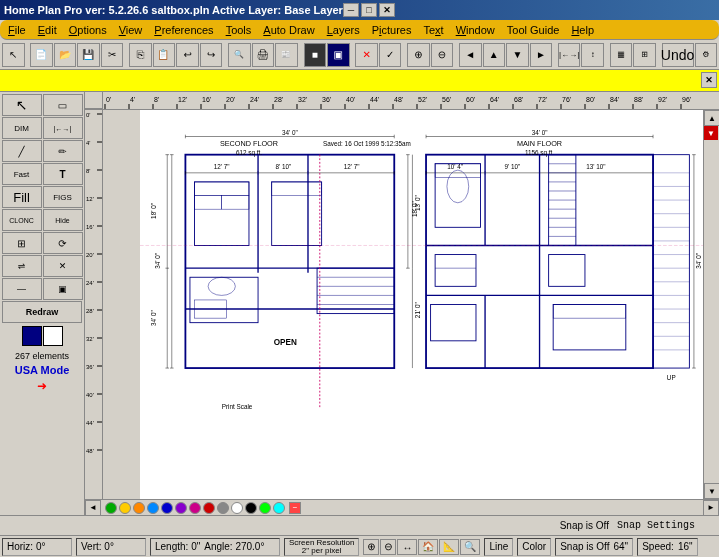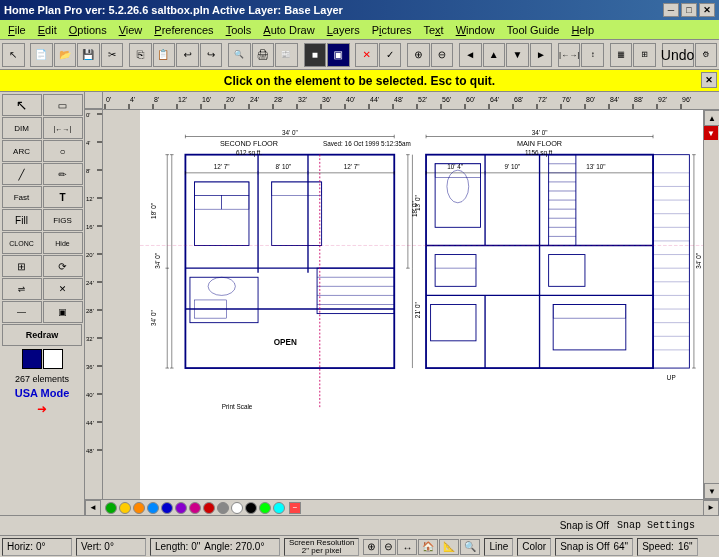--- a/index.html
+++ b/index.html
@@ -4,43 +4,44 @@
   <style>
     * { margin: 0; padding: 0; box-sizing: border-box; }
     body { width: 719px; height: 557px; overflow: hidden; font-family: 'Arial', sans-serif; font-size: 11px; background: #d4d0c8; }
     
     
     #title-bar {
       height: 20px;
       background: linear-gradient(to right, #0a246a, #3a6ea5);
       display: flex;
       align-items: center;
-      justify-content: space-between;
+      justify-content: flex-start;
       padding: 0 4px;
       color: white;
       font-size: 11px;
       font-weight: bold;
     }
     #title-bar-controls { display: flex; gap: 2px; }
     .title-btn {
       width: 16px; height: 14px;
       background: #d4d0c8;
       border: 1px solid #888;
       display: flex; align-items: center; justify-content: center;
       font-size: 9px; cursor: pointer; color: #000;
     }
 
     
     #menu-bar {
       height: 20px;
-      background: #bef264;
+      background: #eab308;
       display: flex;
       align-items: center;
       padding: 5px 2px;
       border-bottom: 1px solid #888;
+      border-radius: 7px;
     }
     .menu-item {
       padding: 1px 6px;
       font-size: 11px;
       cursor: pointer;
       color: #000;
     }
     .menu-item u { text-decoration: underline; }
 
     
@@ -239,56 +240,49 @@
     <div class="tb-btn" style="font-size:8px">↕</div>
     <div class="tb-sep"></div>
     <div class="tb-btn" style="font-size:8px">▦</div>
     <div class="tb-btn" style="font-size:8px">⊞</div>
     <div class="tb-sep"></div>
     <div class="tb-btn tb-undo" style="width:32px;font-size:14px">Undo</div>
     <div class="tb-btn" style="font-size:8px">⚙</div>
   </div>
 
   <div id="notify-bar">
-    <span>Click on the element to be selected.  Esc to quit.</span>
     <div id="notify-close">✕</div>
   </div>
 
   <div id="content-area">
 
     <div id="left-toolbar">
 
       <div class="lt-row">
         <div class="lt-btn" style="font-size:14px">↖</div>
         <div class="lt-btn" style="font-size:10px">▭</div>
       </div>
       <div class="lt-row">
         <div class="lt-btn" style="font-size:8px">
           <span>DIM</span>
         </div>
         <div class="lt-btn" style="font-size:7px">|←→|</div>
       </div>
       <div class="lt-row">
-        <div class="lt-btn" style="font-size:8px">
-          <span>ARC</span>
-        </div>
-        <div class="lt-btn" style="font-size:10px">○</div>
-      </div>
-      <div class="lt-row">
         <div class="lt-btn" style="font-size:10px">╱</div>
         <div class="lt-btn" style="font-size:10px">✏</div>
       </div>
       <div class="lt-row">
         <div class="lt-btn" style="font-size:8px">
           <span>Fast</span>
         </div>
         <div class="lt-btn" style="font-size:10px;font-weight:bold">T</div>
       </div>
       <div class="lt-row">
-        <div class="lt-btn" style="font-size:10px">
+        <div class="lt-btn" style="font-size:13px">
           <span>Fill</span>
         </div>
         <div class="lt-btn" style="font-size:8px">
           <span>FIGS</span>
         </div>
       </div>
       <div class="lt-row">
         <div class="lt-btn" style="font-size:7px">
           <span>CLONC</span>
         </div>

